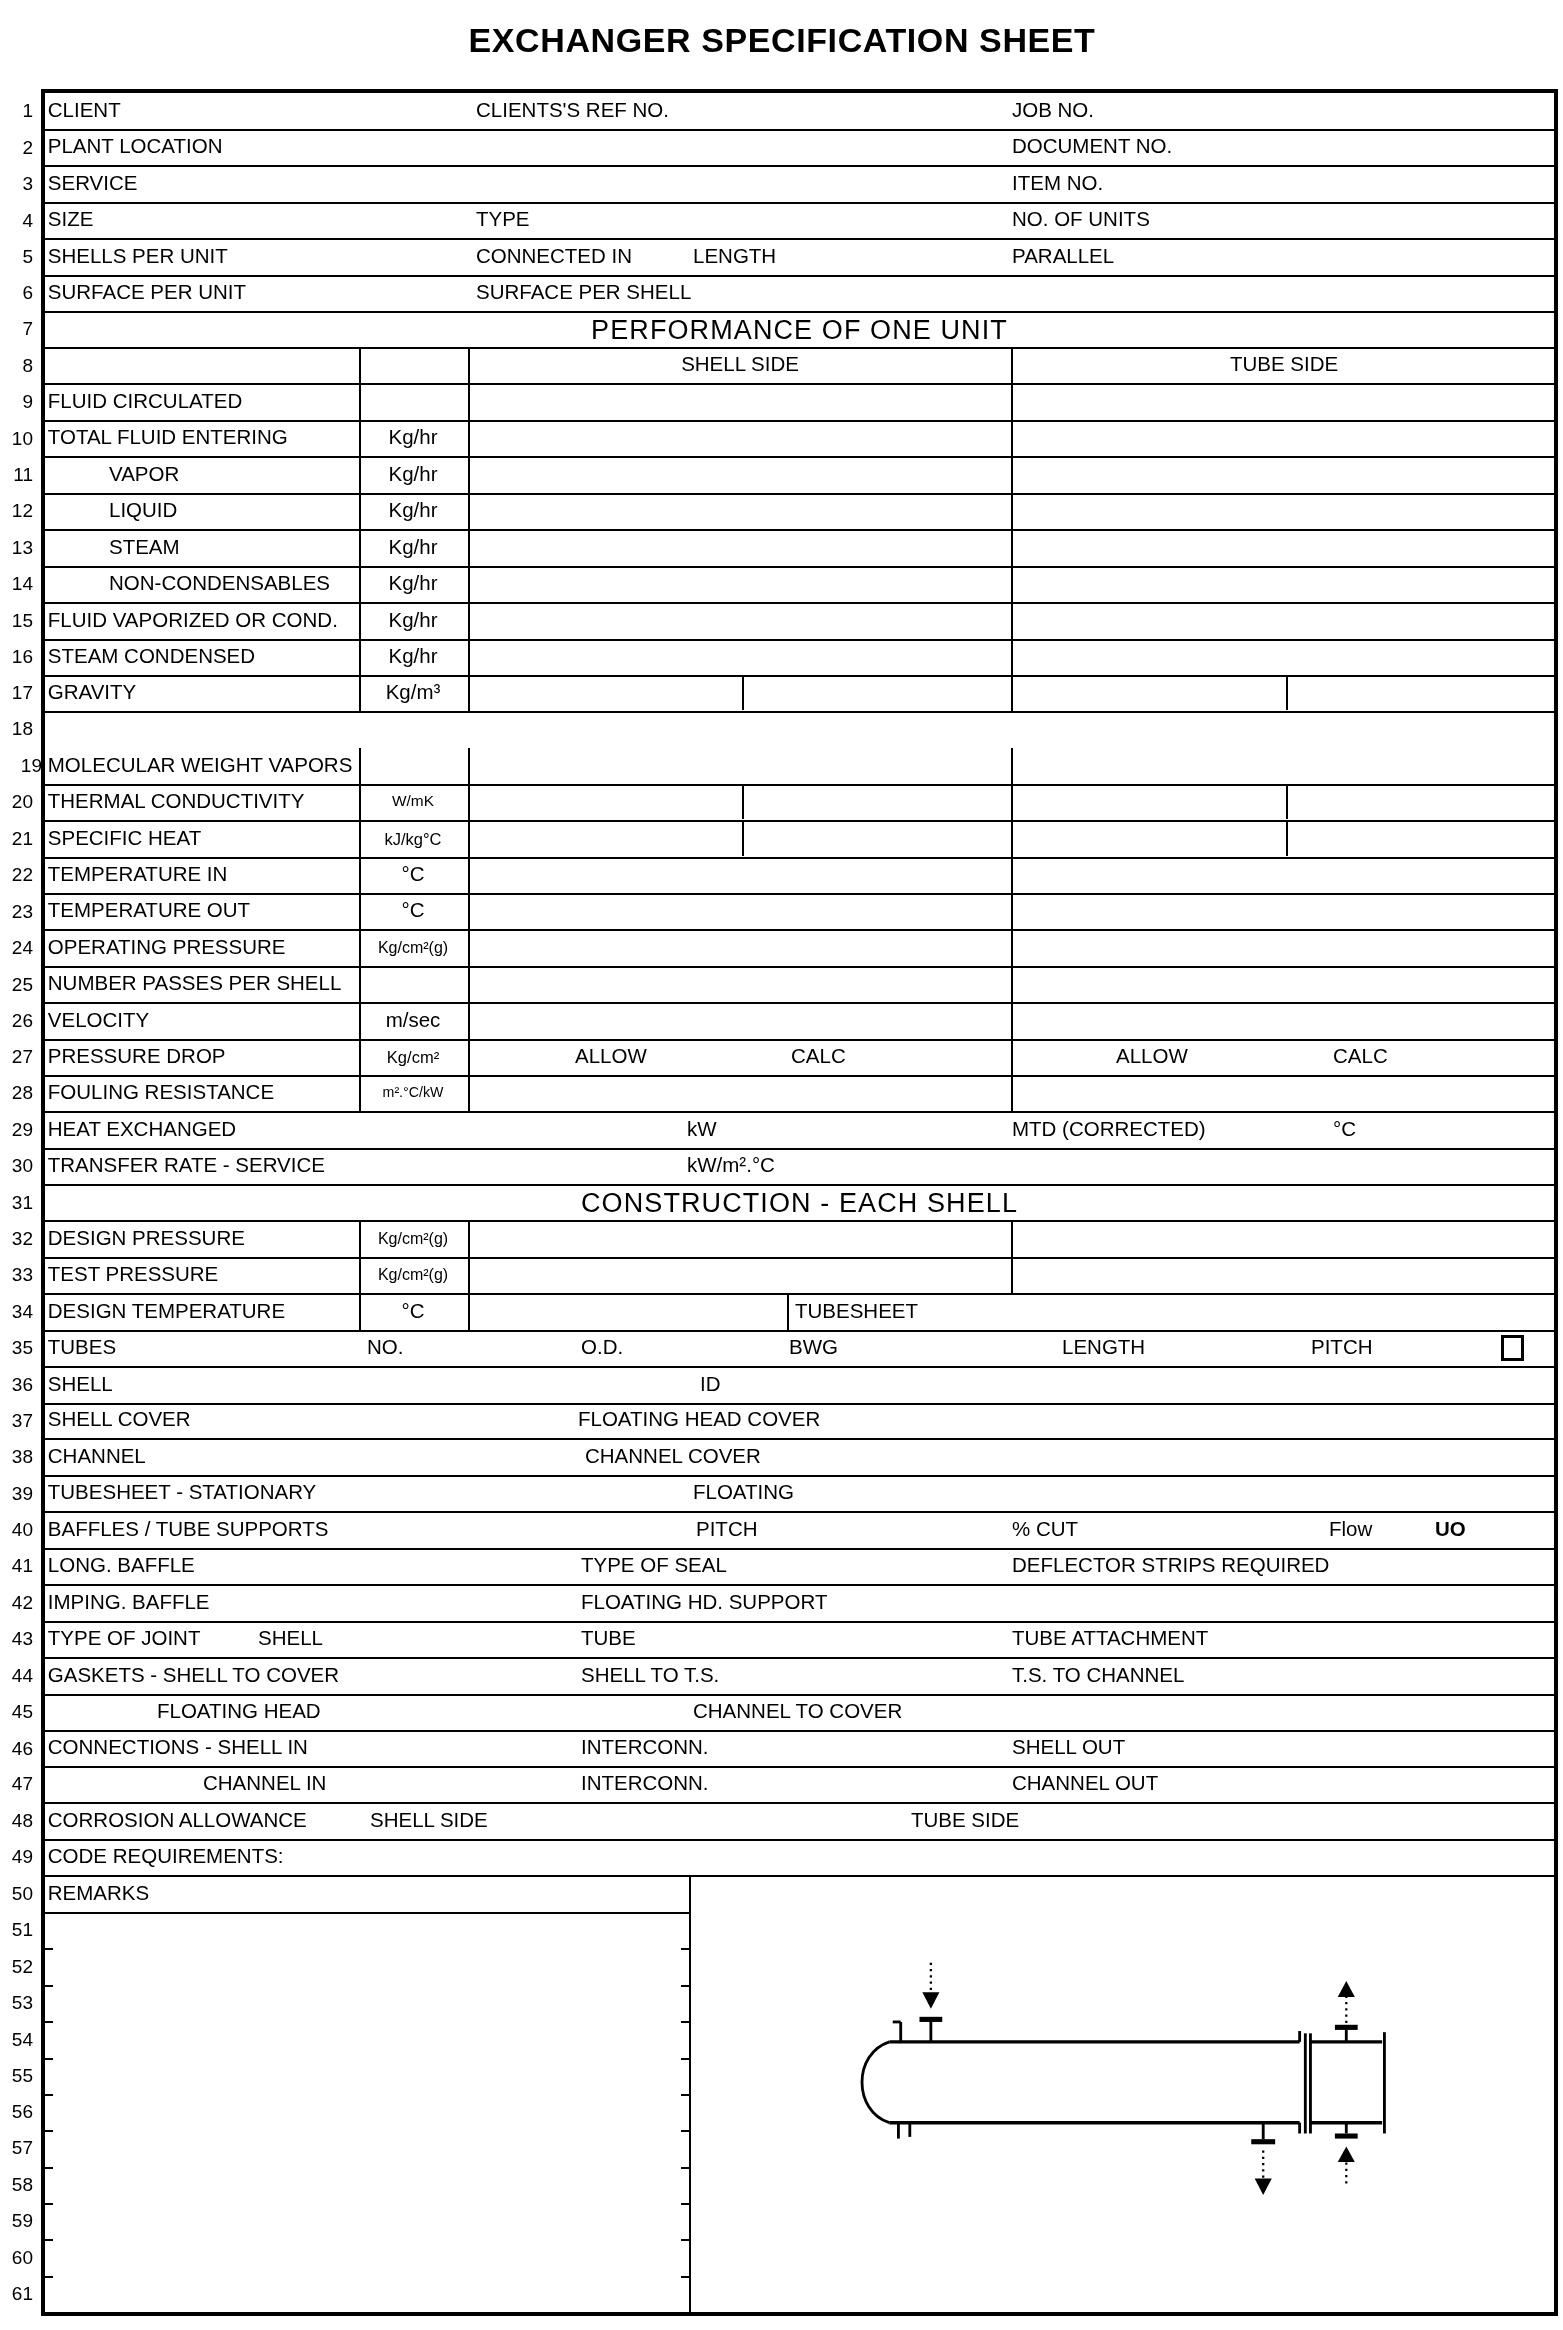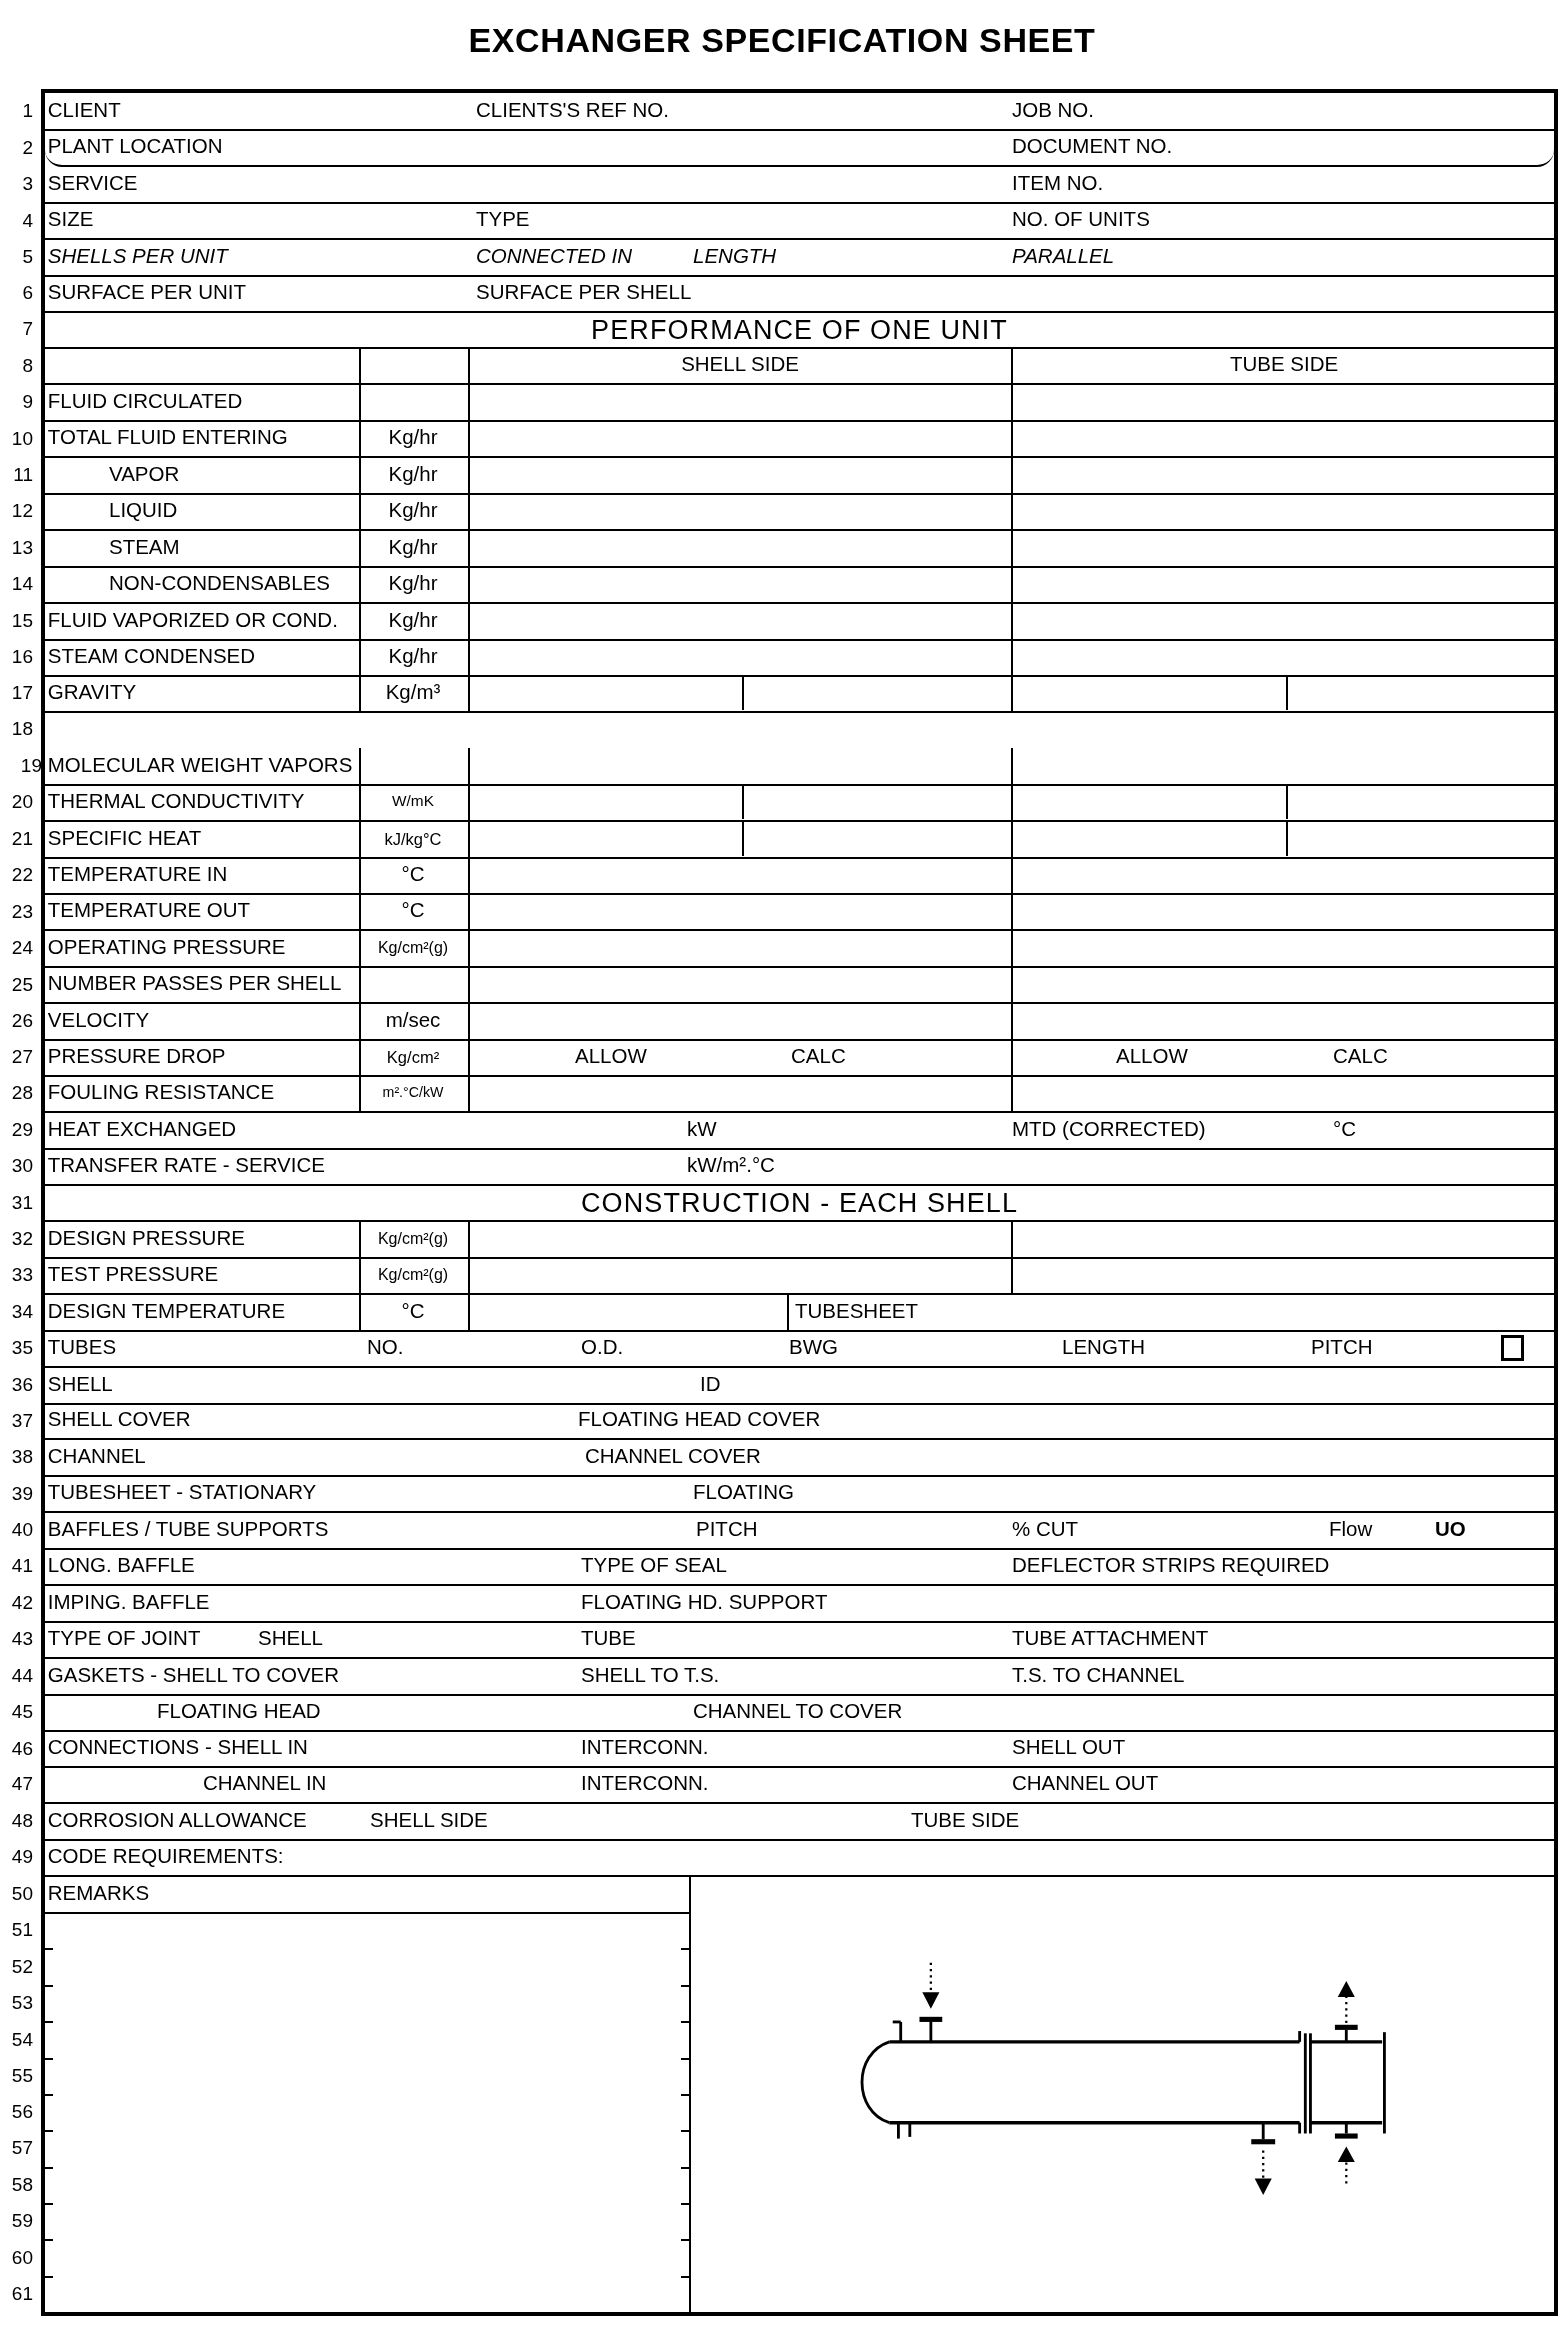--- a/index.html
+++ b/index.html
@@ -131,34 +131,34 @@
         <polygon points="1140,212 1170,212 1155,184"></polygon>
         <polygon points="994,531 1024,531 1009,560"></polygon>
         <polygon points="1140,502 1170,502 1155,475"></polygon>
       </g>
     </svg>
   <div class="row bb" style="top: 0px;">
         <div class="cell" style="font-size: 20.5px; top: 6.3px; left: 2.8px;">CLIENT</div>
         <div class="cell" style="font-size: 20.5px; top: 6.3px; left: 431px;">CLIENTS'S REF NO.</div>
         <div class="cell" style="font-size: 20.5px; top: 6.3px; left: 967px;">JOB NO.</div>
       </div>
-      <div class="row bb" style="top: 36px; border-radius: 17px;">
+      <div class="row bb" style="top: 36px;">
         <div class="cell" style="font-size: 20.5px; top: 6.3px; left: 2.8px;">PLANT LOCATION</div>
         <div class="cell" style="font-size: 20.5px; top: 6.3px; left: 967px;">DOCUMENT NO.</div>
       </div>
       <div class="row bb" style="top: 73px;">
         <div class="cell" style="font-size: 20.5px; top: 6.3px; left: 2.8px;">SERVICE</div>
         <div class="cell" style="font-size: 20.5px; top: 6.3px; left: 967px;">ITEM NO.</div>
       </div>
       <div class="row bb" style="top: 109px;">
         <div class="cell" style="font-size: 20.5px; top: 6.3px; left: 2.8px;">SIZE</div>
         <div class="cell" style="font-size: 20.5px; top: 6.3px; left: 431px;">TYPE</div>
         <div class="cell" style="font-size: 20.5px; top: 6.3px; left: 967px;">NO. OF UNITS</div>
       </div>
-      <div class="row bb" style="top: 146px; font-style: italic;">
+      <div class="row bb" style="top: 146px;">
         <div class="cell" style="font-size: 20.5px; top: 6.3px; left: 2.8px;">SHELLS PER UNIT</div>
         <div class="cell" style="font-size: 20.5px; top: 6.3px; left: 431px;">CONNECTED IN</div>
         <div class="cell" style="font-size: 20.5px; top: 6.3px; left: 648px;">LENGTH</div>
         <div class="cell" style="font-size: 20.5px; top: 6.3px; left: 967px;">PARALLEL</div>
       </div>
       <div class="row bb" style="top: 182px;">
         <div class="cell" style="font-size: 20.5px; top: 6.3px; left: 2.8px;">SURFACE PER UNIT</div>
         <div class="cell" style="font-size: 20.5px; top: 6.3px; left: 431px;">SURFACE PER SHELL</div>
       </div>
       <div class="row bb" style="top: 218px;">

